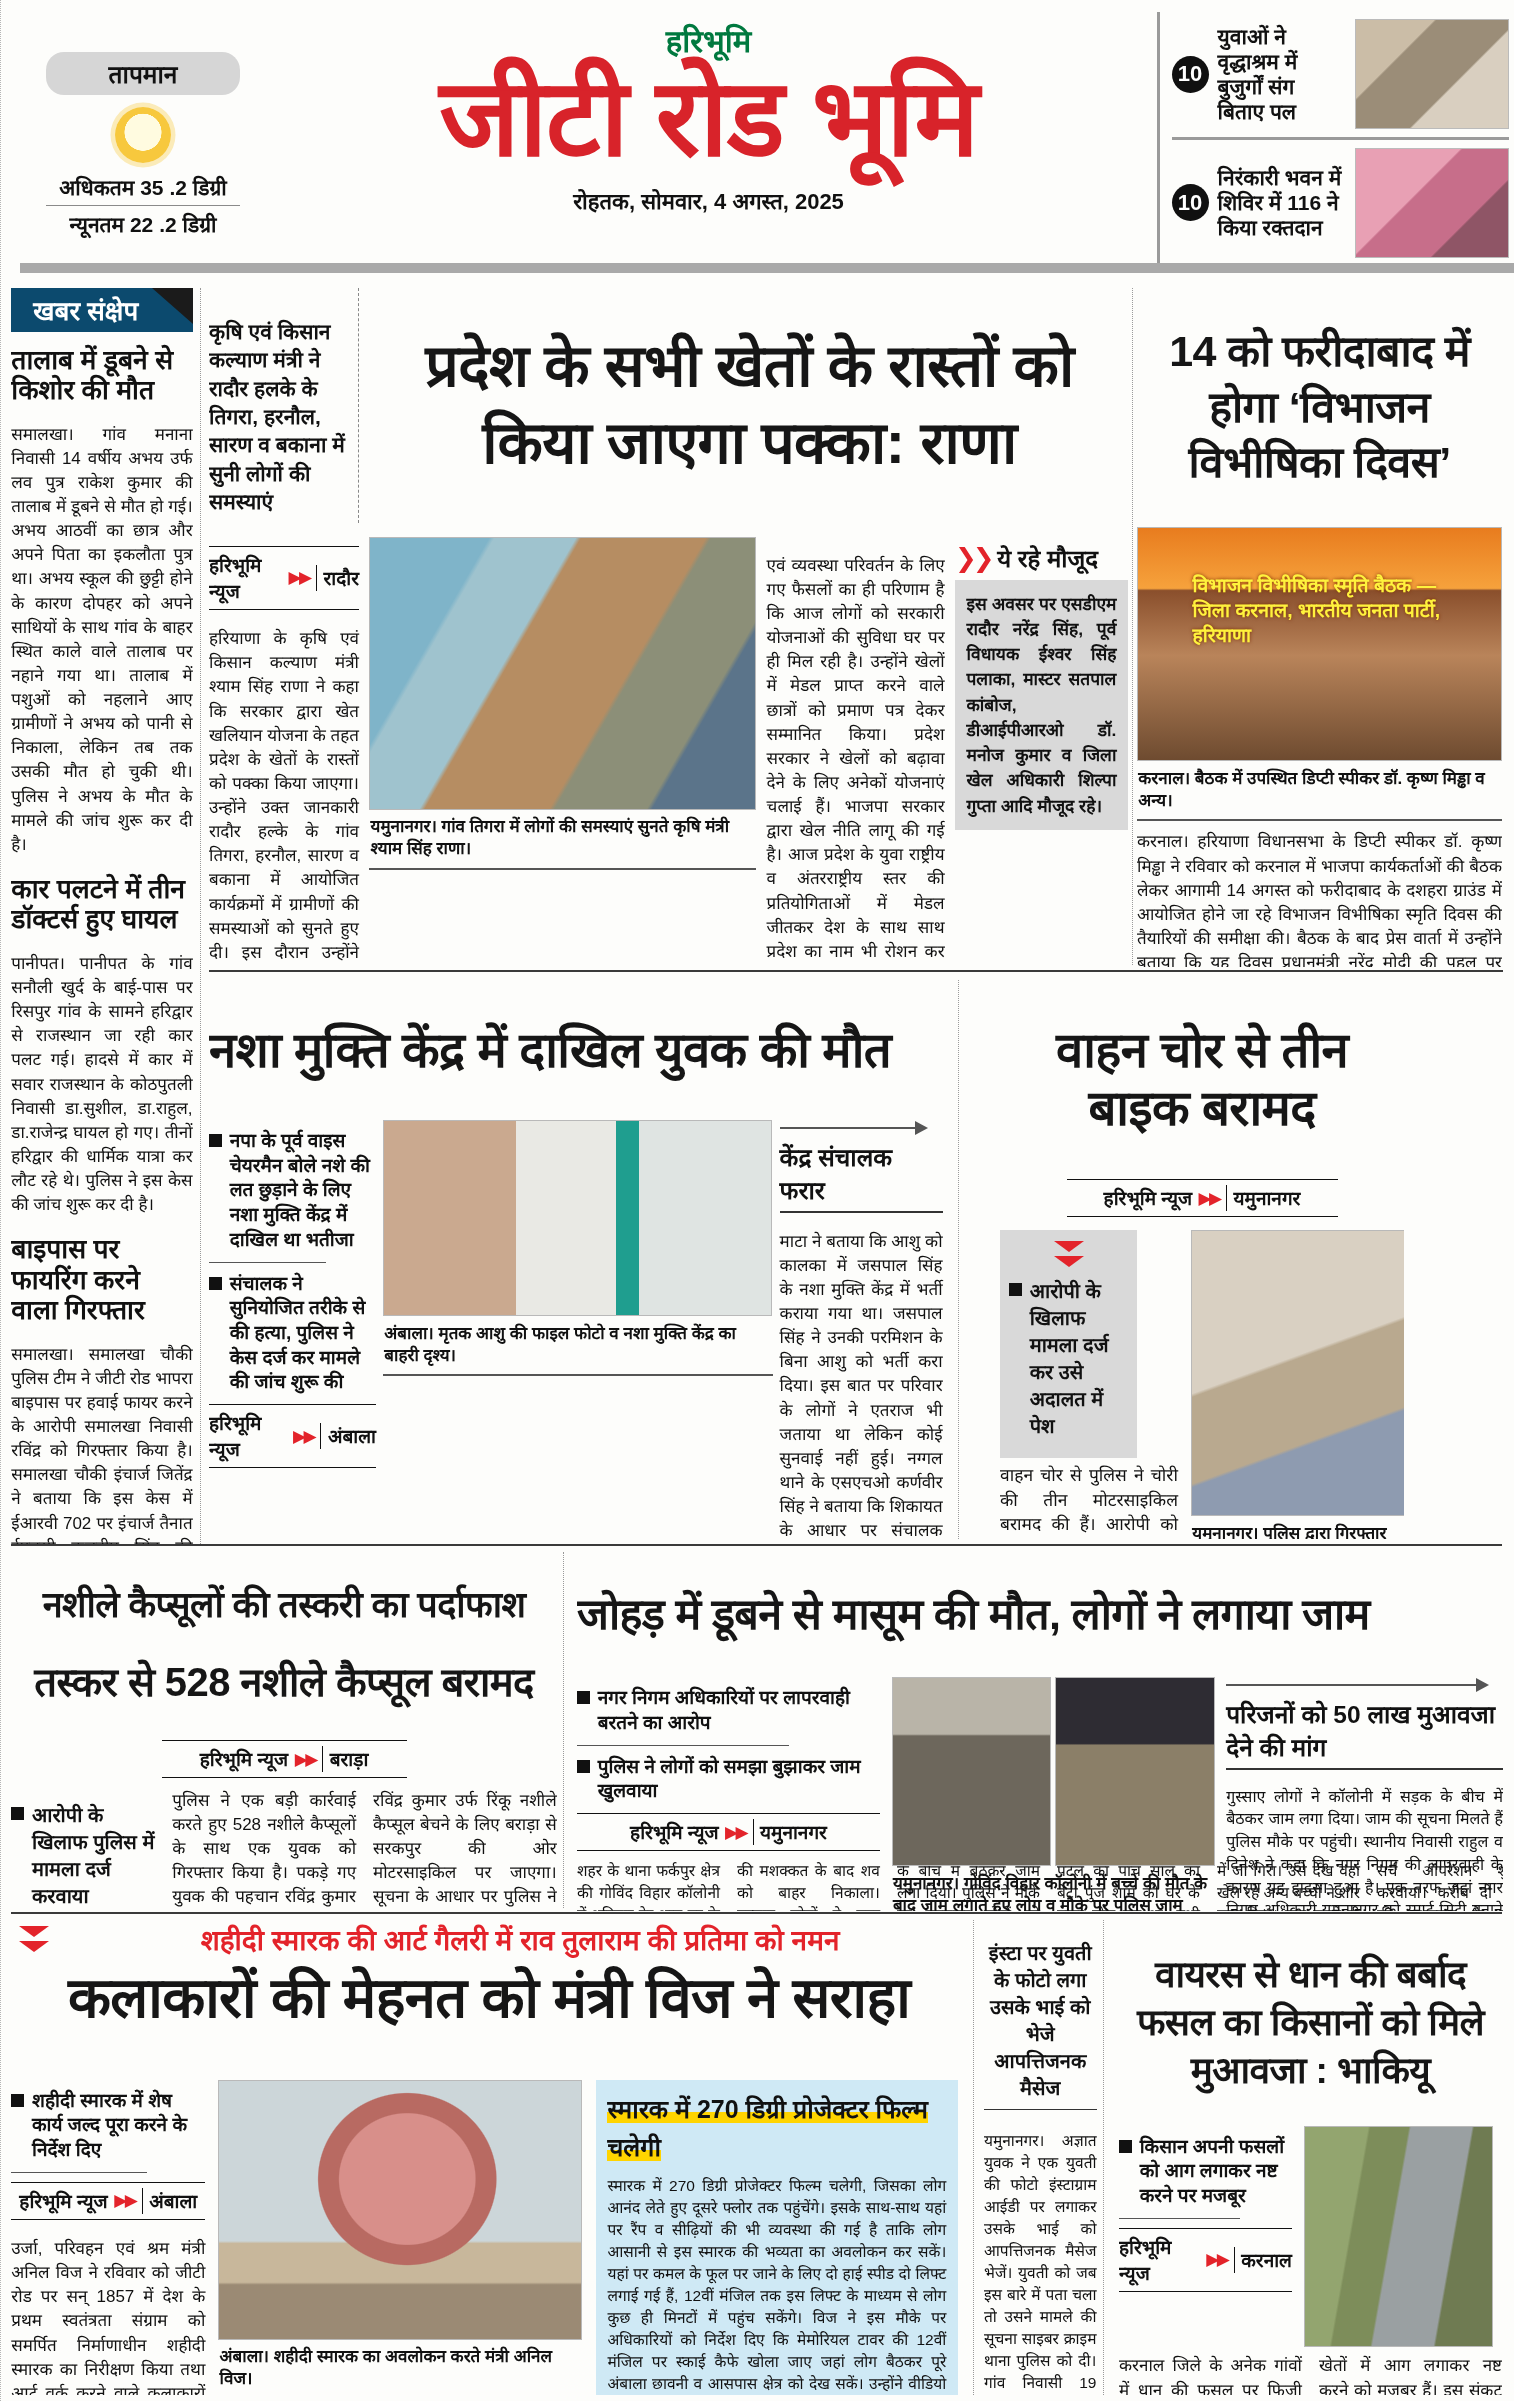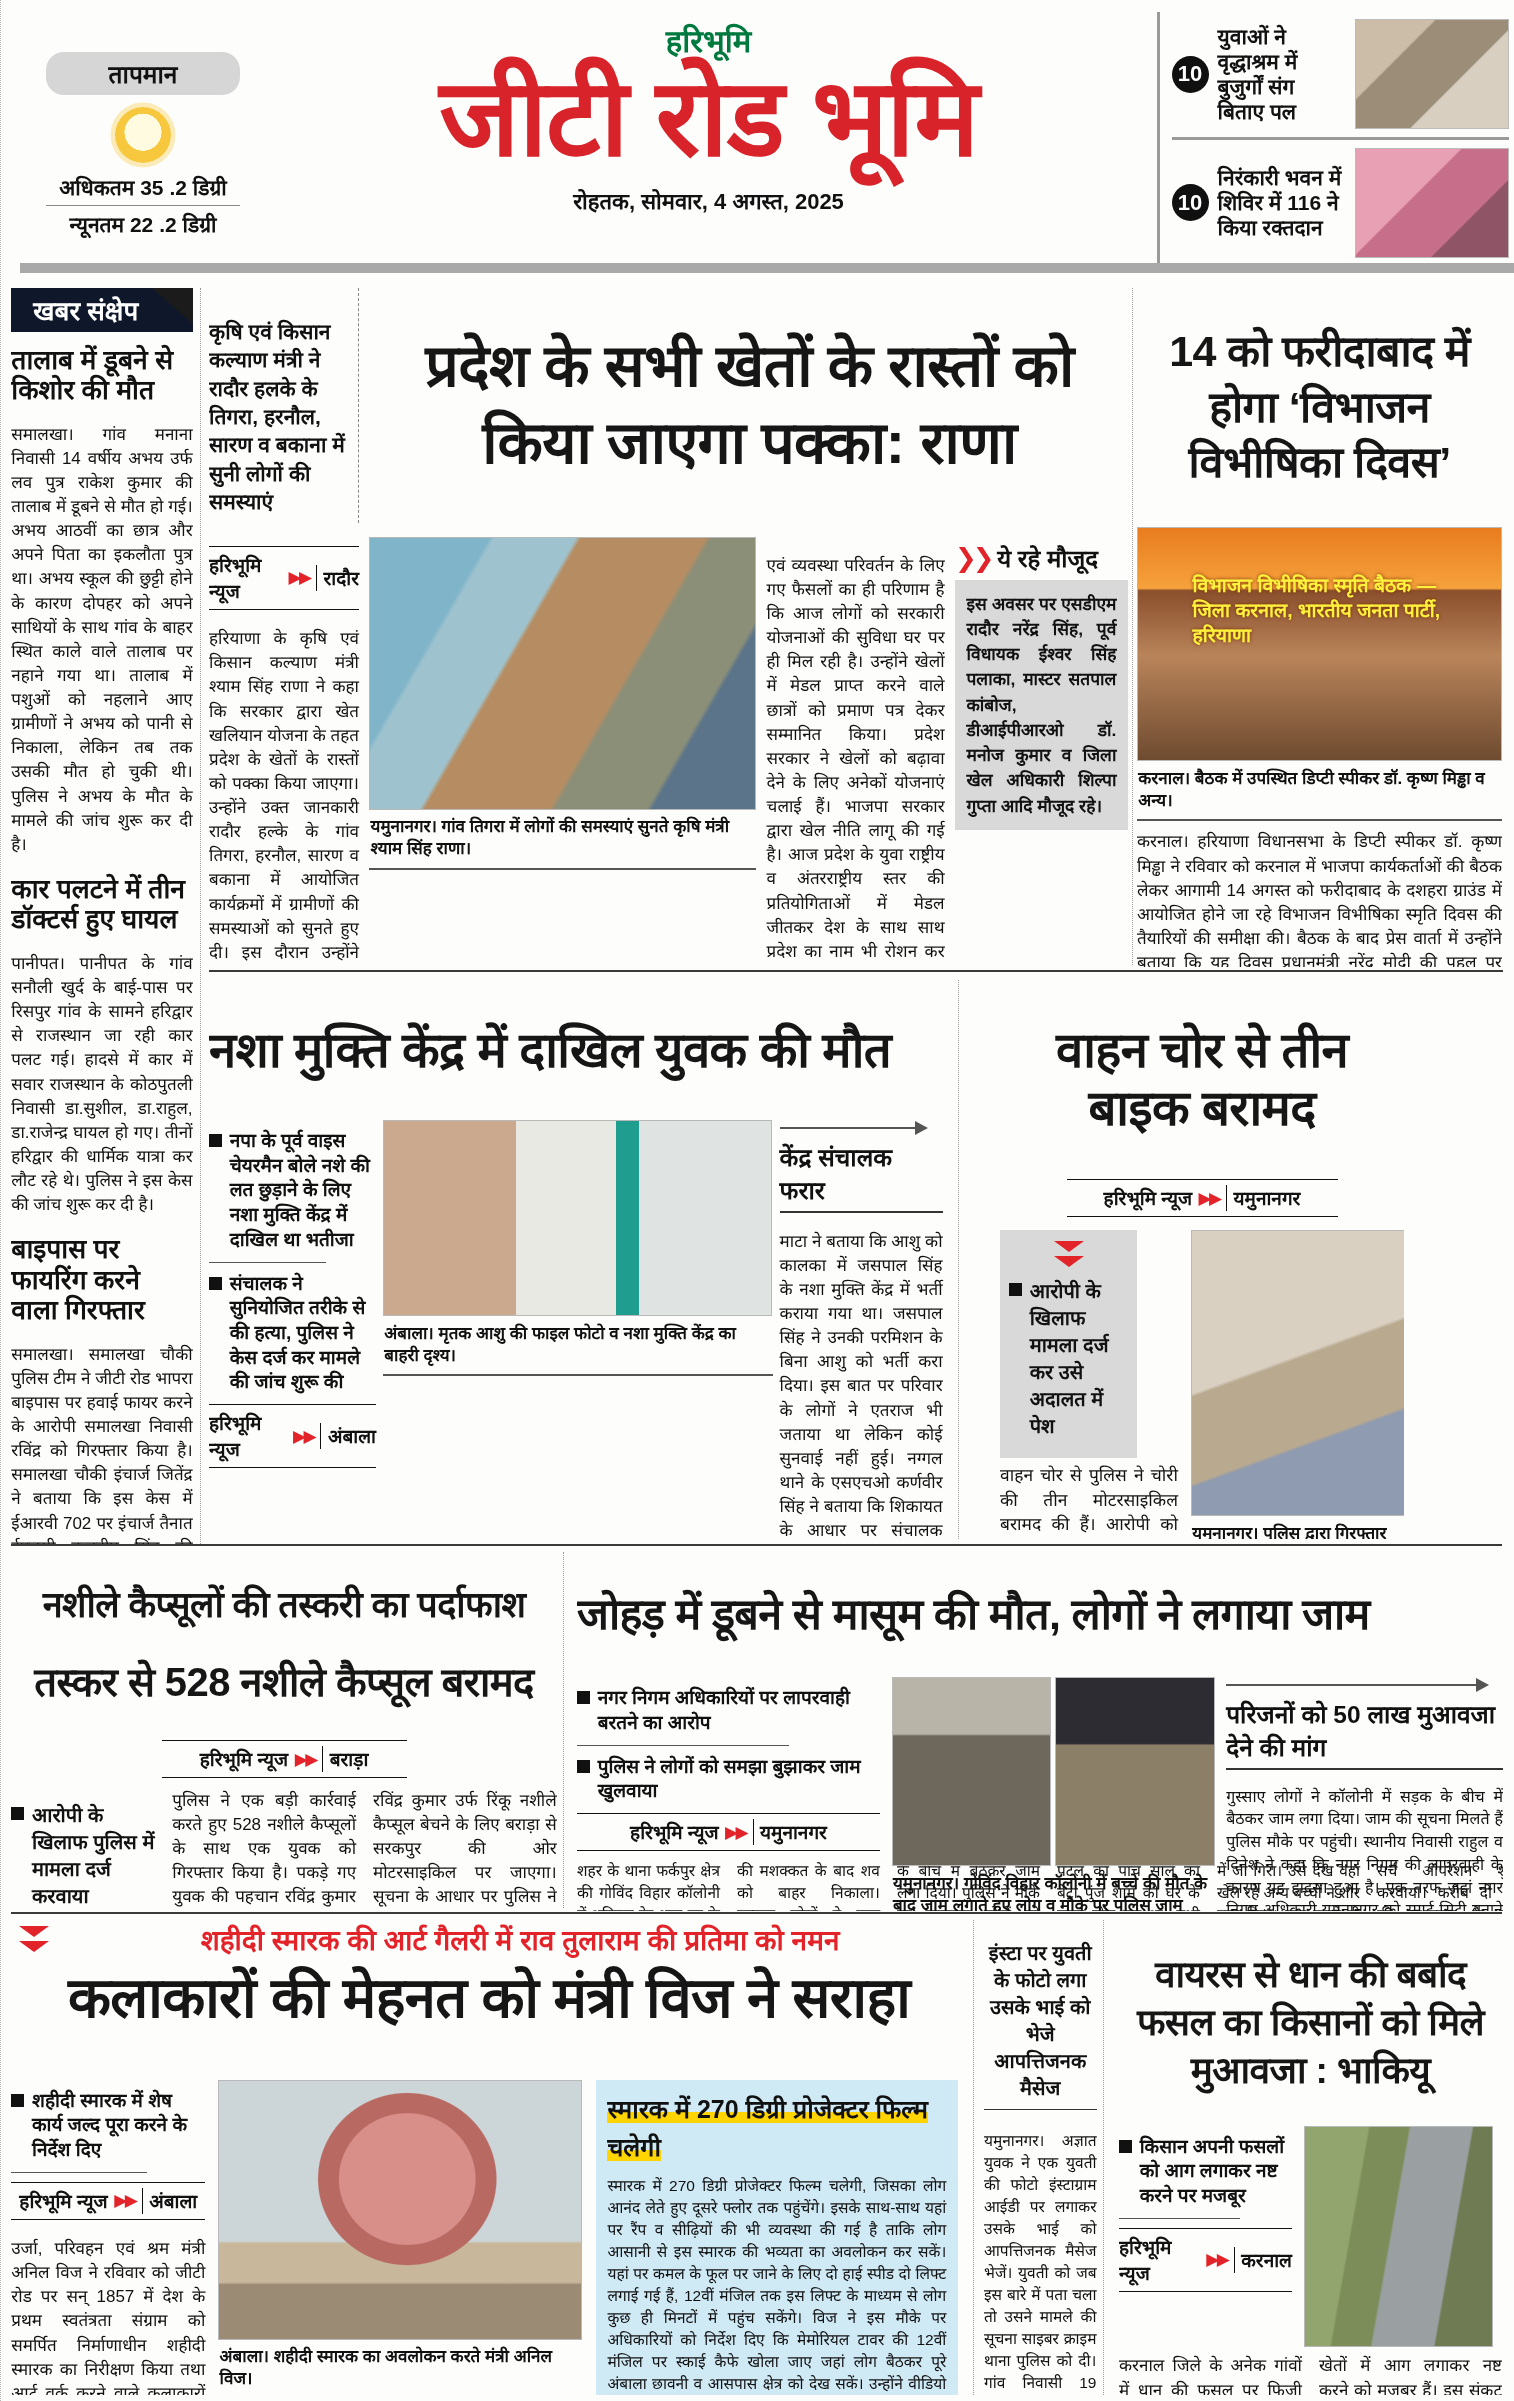--- a/index.html
+++ b/index.html
@@ -47,21 +47,21 @@
   .redchevs{color:#e3232a;font-weight:900;font-size:26px;letter-spacing:-3.9px;}
   .graybox{background:#d9d9d9;padding:11.6px;font-size:17.4px;line-height:1.45;font-weight:600;text-align:justify;}
   .boxtitle{font-weight:900;font-size:24px;margin:3.9px 0 6.5px;}
   .arrowrule{position:relative;height:2.6px;background:#555;margin:6.5px 26px 10.3px 0;}
   .arrowrule::after{content:"";position:absolute;right:-11.6px;top:-5.8px;border-left:13px solid #555;
         border-top:7px solid transparent;border-bottom:7px solid transparent;}
   .undertitle{font-weight:900;font-size:24.5px;border-bottom:2.6px solid #333;padding-bottom:5.2px;margin-bottom:7.7px;}
   .cols2{column-count:2;column-gap:17px;}
   
   .briefs{left:10.3px;top:288px;width:190px;height:1256px;border-right:1.3px dotted #999;padding-right:7.7px;}
-  .brief-head{position:relative;background:#0f172a;color:#fff;font-weight:900;font-size:26px;
+  .brief-head{position:relative;background:#0c4a6e;color:#fff;font-weight:900;font-size:26px;
               padding:3.9px 0 3.9px 22px;}
   .brief-head::after{content:"";position:absolute;right:0;top:0;border-top:36px solid #1b1b1b;
               border-left:41px solid transparent;}
   .brief-item h3{font-size:26.5px;line-height:1.15;margin:13px 0 5.2px;font-weight:900;}
   
   .lead{left:208px;top:288px;width:919px;height:677px;}
   .lead-top{display:flex;gap:11.6px;}
   .kicker{width:139px;padding-top:30px;font-weight:700;font-size:21px;line-height:1.35;text-align:left;
           border-right:1.9px dashed #888;padding-right:10.3px;}
   .lead-hl{flex:1;font-size:59px;text-align:center;line-height:1.32;}

